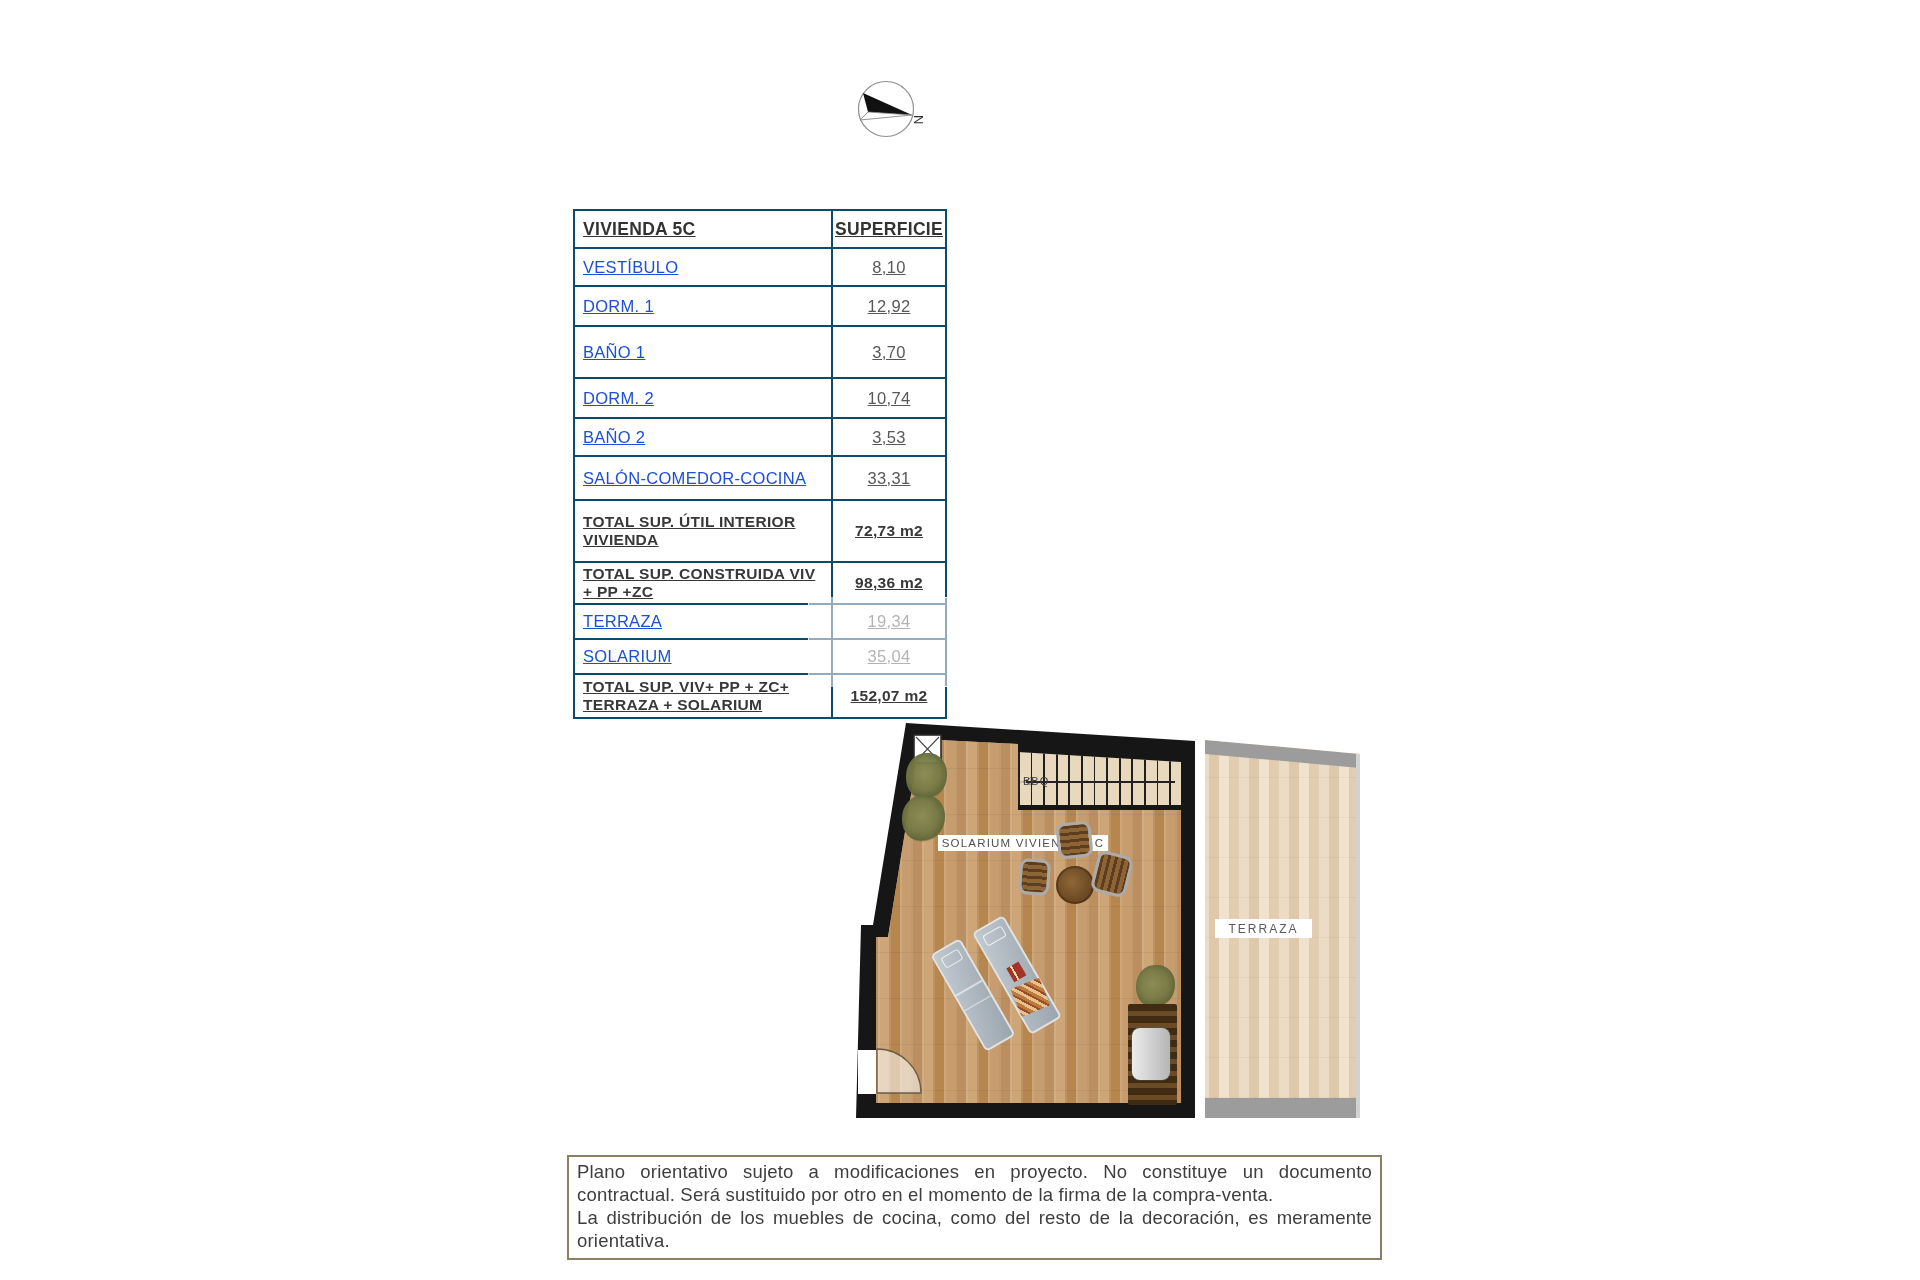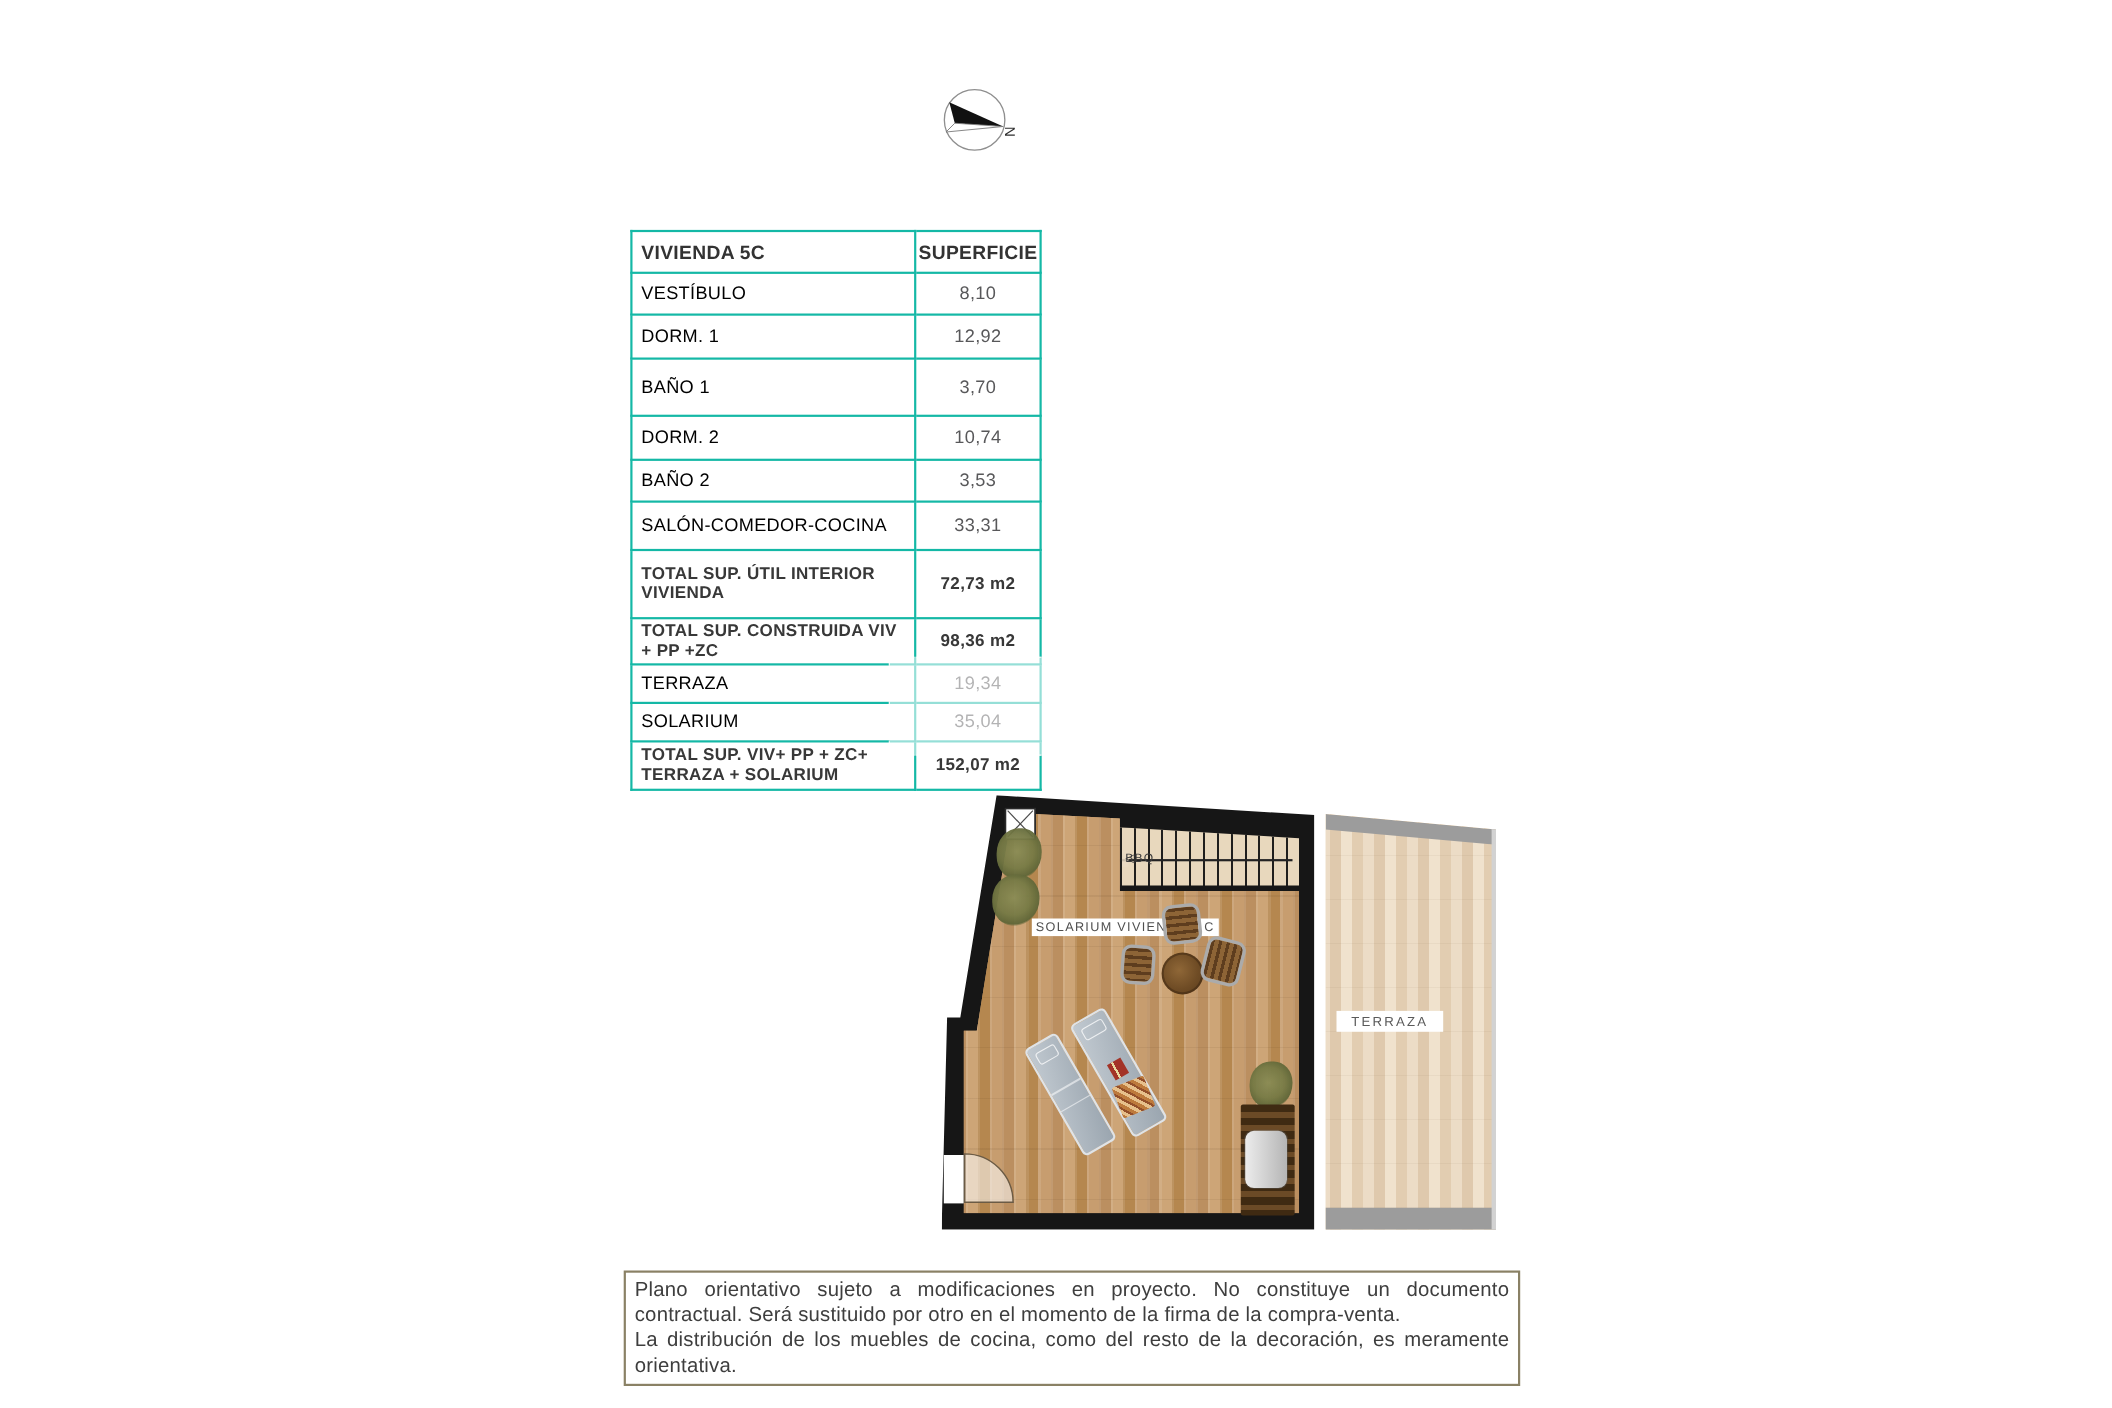--- a/index.html
+++ b/index.html
@@ -4,22 +4,22 @@
 <style>
   html,body{margin:0;padding:0;background:#fff;}
   #canvas{position:relative;width:1920px;height:1280px;background:#ffffff;overflow:hidden;
           font-family:"Liberation Sans",sans-serif;}
 
   
   #compass{position:absolute;left:828px;top:58px;width:100px;height:82px;}
 
   
   #area-table{position:absolute;left:573px;top:209px;width:352px;border-collapse:collapse;table-layout:fixed;}
-  #area-table td{border:2px solid #14b8a6;overflow:hidden;}
-  #area-table td.lbl{width:242px;padding:2px 6px 2px 8px;text-align:left;font-size:16.5px;color:#000000;letter-spacing:.3px;line-height:1.15;}
+  #area-table td{border:2px solid #0c4a6e;overflow:hidden;text-decoration:underline;}
+  #area-table td.lbl{width:242px;padding:2px 6px 2px 8px;text-align:left;font-size:16.5px;color:#1d4ed8;letter-spacing:.3px;line-height:1.15;}
   #area-table td.val{width:110px;text-align:center;font-size:16.5px;color:#58585a;letter-spacing:.3px;}
   #area-table tr.hdr td{font-weight:bold;color:#333;font-size:17.5px;}
   #area-table tr.tot td{font-weight:bold;color:#383838;font-size:15.5px;}
   tr.r0{height:38px}tr.r1{height:38px}tr.r2{height:40px}tr.r3{height:52px}tr.r4{height:40px}
   tr.r5{height:38px}tr.r6{height:44px}tr.r7{height:62px}tr.r8{height:30px}tr.r9{height:35px}
   tr.r10{height:35px}tr.r11{height:44px}
 
   
   #watermark{position:absolute;left:808px;top:597px;width:182px;height:88px;
              background:rgba(255,255,255,.55);border:1px dashed rgba(255,255,255,.85);}

